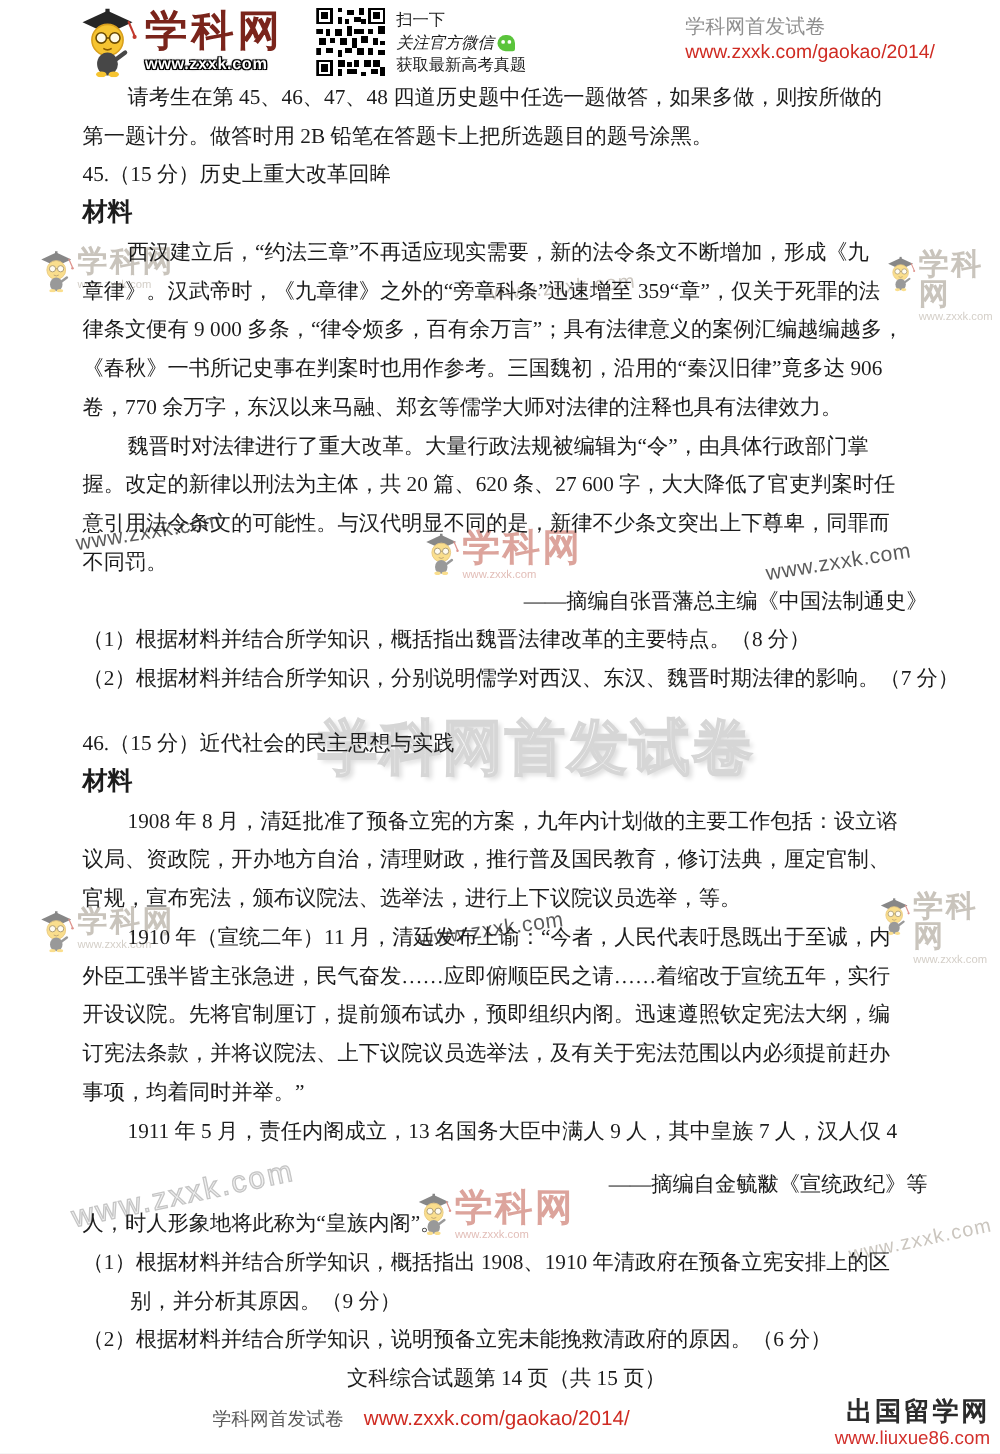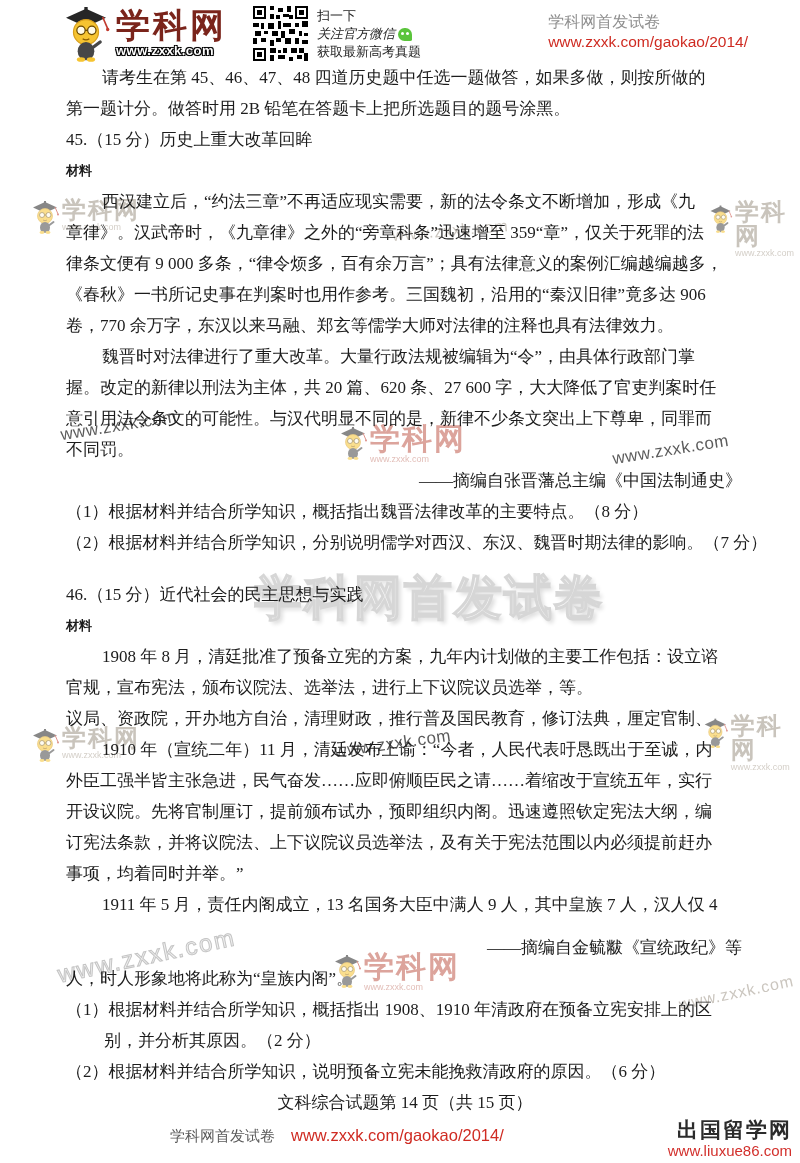--- a/index.html
+++ b/index.html
@@ -23,21 +23,21 @@
   .qr-caption .row { display:flex; align-items:center; gap:3px;font-style:italic; }
   .wechat-icon { display:inline-block; width:14px; height:13px; background:#5ac43b; border-radius:7px 7px 2px 7px; position:relative; }
   .wechat-icon::before { content:''; position:absolute; width:3px; height:3px; background:#fff; border-radius:50%; left:3px; top:4px; box-shadow:5px 0 0 #fff; }
   .issue { margin-left:auto; margin-top:8px; font-family:"Liberation Sans",sans-serif; }
   .issue-title { font-size:16px; color:#8f8f8f; line-height:20px; }
   .issue-url { font-size:15.5px; color:#cf2b22; line-height:20px; }
   
   .doc { position:absolute; top:62px; left:66px; width:678px; font-size:17px; }
   .line { height:31px; line-height:31px; white-space:nowrap; }
   .indent { text-indent:36px; }
-  .material { font-weight:bold; font-size:13px; font-family:"Liberation Sans",sans-serif; }
+  .material { font-weight:bold; font-size:20px; font-family:"Liberation Sans",sans-serif; }
   .gap { margin-top:21px; }
   .gap-sm { margin-top:12px; }
   .source { text-align:right; padding-right:2px; }
   .q2 { padding-left:38px; }
   .center { text-align:center; }
   
   .footer-center { position:absolute; left:170px; width:480px; top:1126px; text-align:left; font-family:"Liberation Sans",sans-serif; }
   .footer-center .f-title { color:#5a5a5a; font-size:15px; margin-right:16px; }
   .footer-center .f-url { color:#cf2b22; font-size:16.5px; }
   .partner { position:absolute; right:8px; top:1118px; text-align:right; font-family:"Liberation Sans",sans-serif; }
@@ -240,32 +240,32 @@
       <div class="line indent">魏晋时对法律进行了重大改革。大量行政法规被编辑为“令”，由具体行政部门掌</div>
       <div class="line flush">握。改定的新律以刑法为主体，共 20 篇、620 条、27 600 字，大大降低了官吏判案时任</div>
       <div class="line flush">意引用法令条文的可能性。与汉代明显不同的是，新律不少条文突出上下尊卑，同罪而</div>
       <div class="line flush">不同罚。</div>
       <div class="line source">——摘编自张晋藩总主编《中国法制通史》</div>
       <div class="line q">（1）根据材料并结合所学知识，概括指出魏晋法律改革的主要特点。（8 分）</div>
       <div class="line q">（2）根据材料并结合所学知识，分别说明儒学对西汉、东汉、魏晋时期法律的影响。（7 分）</div>
       <div class="line label gap">46.（15 分）近代社会的民主思想与实践</div>
       <div class="line material">材料</div>
       <div class="line indent">1908 年 8 月，清廷批准了预备立宪的方案，九年内计划做的主要工作包括：设立谘</div>
+      <div class="line flush">议局、资政院，开办地方自治，清理财政，推行普及国民教育，修订法典，厘定官制、</div>
       <div class="line flush">官规，宣布宪法，颁布议院法、选举法，进行上下议院议员选举，等。</div>
-      <div class="line flush">议局、资政院，开办地方自治，清理财政，推行普及国民教育，修订法典，厘定官制、</div>
       <div class="line indent">1910 年（宣统二年）11 月，清廷发布上谕：“今者，人民代表吁恳既出于至诚，内</div>
       <div class="line flush">外臣工强半皆主张急进，民气奋发……应即俯顺臣民之请……着缩改于宣统五年，实行</div>
       <div class="line flush">开设议院。先将官制厘订，提前颁布试办，预即组织内阁。迅速遵照钦定宪法大纲，编</div>
       <div class="line flush">订宪法条款，并将议院法、上下议院议员选举法，及有关于宪法范围以内必须提前赶办</div>
       <div class="line flush">事项，均着同时并举。”</div>
       <div class="line indent">1911 年 5 月，责任内阁成立，13 名国务大臣中满人 9 人，其中皇族 7 人，汉人仅 4</div>
       <div class="line source gap-sm">——摘编自金毓黻《宣统政纪》等</div>
       <div class="line flush">人，时人形象地将此称为“皇族内阁”。</div>
       <div class="line q">（1）根据材料并结合所学知识，概括指出 1908、1910 年清政府在预备立宪安排上的区</div>
-      <div class="line q2">别，并分析其原因。（2 分）</div>
+      <div class="line q2">别，并分析其原因。（9 分）</div>
       <div class="line q">（2）根据材料并结合所学知识，说明预备立宪未能挽救清政府的原因。（6 分）</div>
       <div class="line center">文科综合试题第 14 页（共 15 页）</div>
     </main>
 
   <div class="footer-center">
     <span class="f-title">学科网首发试卷</span><span class="f-url">www.zxxk.com/gaokao/2014/</span>
   </div>
   <div class="partner">
     <div class="partner-name">出国留学网</div>
     <div class="partner-url">www.liuxue86.com</div>

